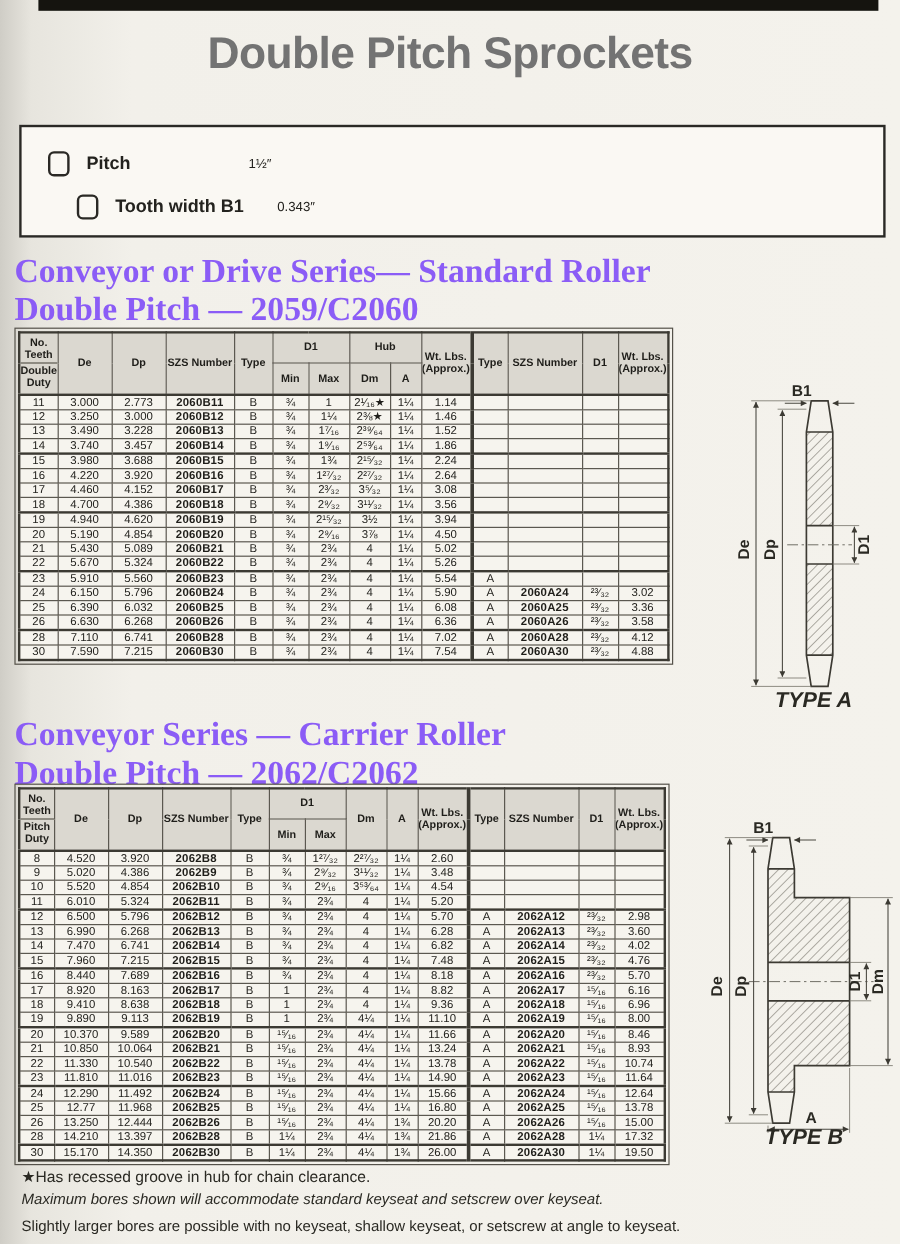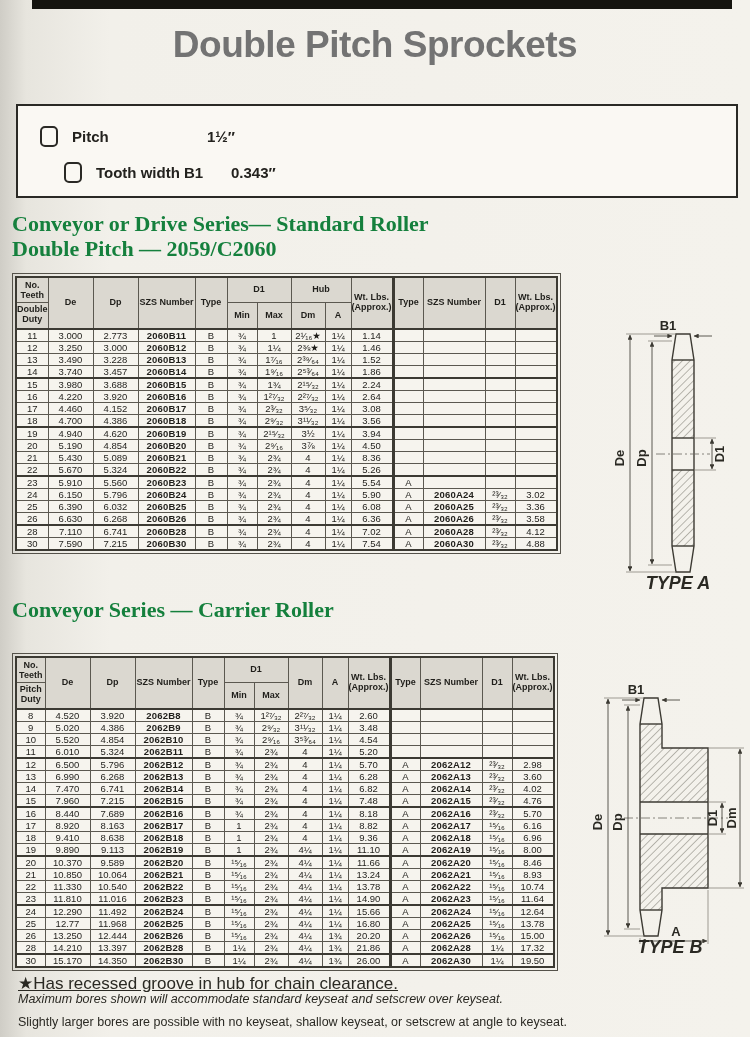--- a/index.html
+++ b/index.html
@@ -12,44 +12,44 @@
   .page-title{position:absolute;left:0;top:24px;width:750px;text-align:center;
     font-size:37px;font-weight:bold;letter-spacing:-0.5px;color:#737373;}
   .specs-box{position:absolute;left:16px;top:104px;width:718px;height:90px;
     border:2px solid #2a2925;background:#faf8f3;}
   .spec-row{position:absolute;left:22px;display:flex;align-items:center;}
   .spec-row.r1{top:20px;}
   .spec-row.r2{top:56px;padding-left:24px;}
   .spec-bullet{width:14px;height:17px;border:2px solid #2a2925;border-radius:5px;
     background:transparent;margin-right:14px;flex:0 0 auto;}
   .spec-label{font-size:15px;font-weight:bold;width:135px;}
-  .spec-value{font-size:15px;font-weight:bold;}
+  .spec-value{font-size:11px;font-weight:normal;}
   .section-title{position:absolute;left:12px;width:560px;
-    font-family:"Liberation Serif",serif;font-weight:bold;font-size:22px;line-height:1.14;color:#15803d;}
+    font-family:"Liberation Serif",serif;font-weight:bold;font-size:28px;line-height:1.14;color:#8b5cf6;}
   .st1{top:211px;}
   .st2{top:597px;}
   table.cat{position:absolute;left:15px;border-collapse:collapse;table-layout:fixed;
     background:#f6f4ee;border:2px solid #3c3a33;outline:1px solid #55524a;outline-offset:2px;}
   table.t1{top:276px;}
   table.t2{top:656px;}
   table.cat th,table.cat td{border:1px solid #5b5850;padding:0;text-align:center;
     color:#1f1e1a;vertical-align:middle;overflow:hidden;}
   table.cat td{height:11px;font-size:9.5px;line-height:1;}
   table.cat thead th{background:#dbd8d0;font-weight:bold;font-size:9px;line-height:1.08;padding:1px 0;}
   table.cat thead{border-bottom:2px solid #3c3a33;}
   th.teeth-th{padding:0;}
   .teeth-top{border-bottom:1px solid #5b5850;padding:2px 0;}
   .teeth-bot{padding:2px 0;}
   th.small-h{font-size:8.5px;}
   .div-left{border-left:3px solid #3c3a33 !important;}
   td.szs{font-weight:bold;font-size:10px;letter-spacing:0.2px;}
   td.no-h{border-top:none;border-bottom:none;}
   tr.group-end td{border-bottom:2px solid #3c3a33;}
   .footnote{position:absolute;left:18px;font-size:12.5px;color:#2a2923;}
-  .fn-star{top:973px;font-size:17px;text-decoration:underline;}
+  .fn-star{top:973px;font-size:13px;}
   .fn-l1{top:992px;font-style:italic;}
   .fn-l2{top:1015px;}
   .diagram{position:absolute;}
   .diag-a{left:598px;top:320px;}
   .diag-b{left:580px;top:684px;}
   svg text{font-family:"Liberation Sans",sans-serif;fill:#2a2923;}
   svg .dimlbl{font-size:13px;font-weight:600;}
   svg .cap{font-size:18px;font-weight:bold;font-style:italic;}
   svg .outline{fill:none;stroke:#3c3a33;stroke-width:1.4;}
   svg .dim{stroke:#4a4841;stroke-width:0.9;fill:none;}
@@ -286,21 +286,21 @@
       <tr>
         <td>21</td>
         <td>5.430</td>
         <td>5.089</td>
         <td class="szs">2060B21</td>
         <td>B</td>
         <td>¾</td>
         <td>2¾</td>
         <td>4</td>
         <td>1¼</td>
-        <td>8.36</td>
+        <td>5.02</td>
         <td class="div-left no-h"></td>
         <td class="szs no-h"></td>
         <td class="no-h"></td>
         <td class="no-h"></td>
       </tr>
       <tr class="group-end">
         <td>22</td>
         <td>5.670</td>
         <td>5.324</td>
         <td class="szs">2060B22</td>
@@ -450,20 +450,21 @@
   <text class="dimlbl" x="70" y="10" text-anchor="middle">B1</text>
   <text class="dimlbl" x="26" y="138" text-anchor="middle" transform="rotate(-90 26 138)">De</text>
   <text class="dimlbl" x="48" y="138" text-anchor="middle" transform="rotate(-90 48 138)">Dp</text>
   <text class="dimlbl" x="126" y="134" text-anchor="middle" transform="rotate(-90 126 134)">D1</text>
   <text class="cap" x="80" y="269" text-anchor="middle">TYPE A</text>
 </svg>
 </div>
 
 <div class="section-title st2">
   <div>Conveyor Series — Carrier Roller</div>
+  <div>Double Pitch — 2062/C2062</div>
 </div>
 
 <table class="cat t2">
   <colgroup>
     <col style="width:29px">
       <col style="width:45px">
       <col style="width:45px">
       <col style="width:57px">
     <col style="width:32px">
       <col style="width:30px">

